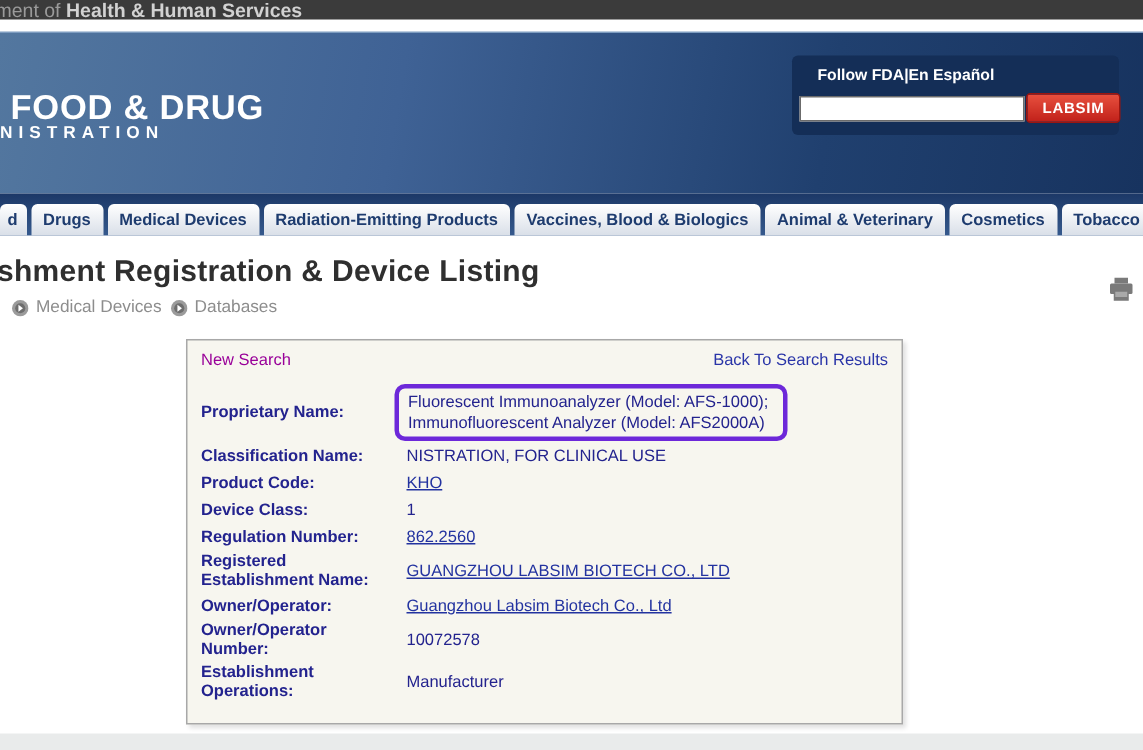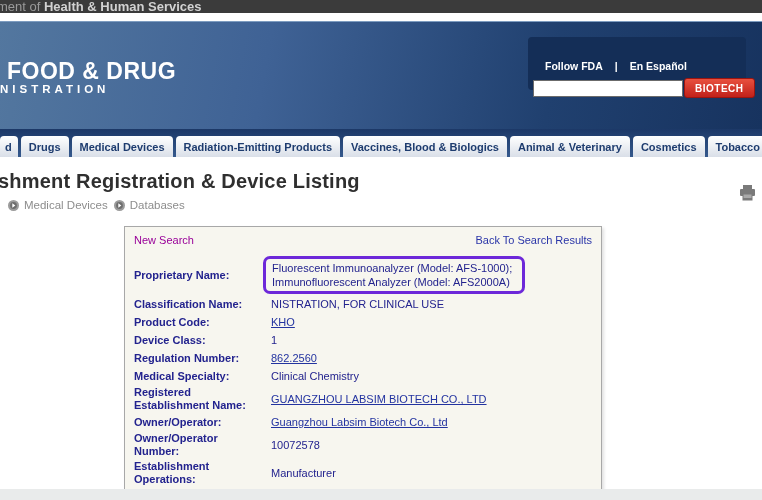--- a/index.html
+++ b/index.html
@@ -26,22 +26,22 @@
   }
   .logo { position:absolute; left:7px; top:37px; color:#ffffff; }
   .logo .l1 { font-size:23px; font-weight:bold; letter-spacing:0.5px; line-height:24px; }
   .logo .l2 { font-size:11.5px; font-weight:bold; letter-spacing:4px; margin-left:-7px; }
 
   .search-panel {
     position:absolute; left:528px; top:15px; width:218px; height:53px;
     background:#142e57; border-radius:4px;
   }
   .follow-row {
-    margin:23px 0 0 17px; color:#ffffff; font-size:10.5px; font-weight:bold;
-    display:flex; gap:12px; align-items:flex-start;
+    margin:7px 0 0 17px; color:#ffffff; font-size:10.5px; font-weight:bold;
+    display:flex; align-items:flex-start;
   }
   .search-row { margin:6px 0 0 5px; display:flex; align-items:center; }
   .search-input {
     width:152px; height:17px; border:1px solid #6b6b6b; background:#ffffff;
     font-size:11px; padding:0 3px; border-radius:0;
   }
   .search-btn {
     margin-left:1px; height:20px; padding:0 10px;
     background:linear-gradient(#e8503e, #c1211a);
     border:1px solid #9c1510; border-radius:3px;
@@ -125,21 +125,21 @@
     <div class="l2">NISTRATION</div>
   </div>
   <div class="search-panel">
     <div class="follow-row">
       <span>Follow FDA</span>
       <span>|</span>
       <span>En Español</span>
     </div>
     <div class="search-row">
       <input class="search-input" type="text" value="" style="">
-      <button class="search-btn">BIOTECH</button>
+      <button class="search-btn">LABSIM</button>
     </div>
   </div>
 </div>
 
 <div class="navbar">
   <div class="tab first">d</div>
   <div class="tab">Drugs</div>
   <div class="tab">Medical Devices</div>
   <div class="tab">Radiation-Emitting Products</div>
   <div class="tab">Vaccines, Blood &amp; Biologics</div>
@@ -205,24 +205,20 @@
   <div class="row">
     <span class="lbl">Device Class:</span>
     <span class="val">1</span>
   </div>
 
   <div class="row">
     <span class="lbl">Regulation Number:</span>
     <span><a class="lnk">862.2560</a></span>
   </div>
 
-  <div class="row">
-    <span class="lbl">Medical Specialty:</span>
-    <span class="val">Clinical Chemistry</span>
-  </div>
 
   <div class="row">
     <span class="lbl">Registered Establishment Name:</span>
     <span><a class="lnk">GUANGZHOU LABSIM BIOTECH CO., LTD</a></span>
   </div>
 
   <div class="row">
     <span class="lbl">Owner/Operator:</span>
     <span><a class="lnk">Guangzhou Labsim Biotech Co., Ltd</a></span>
   </div>

